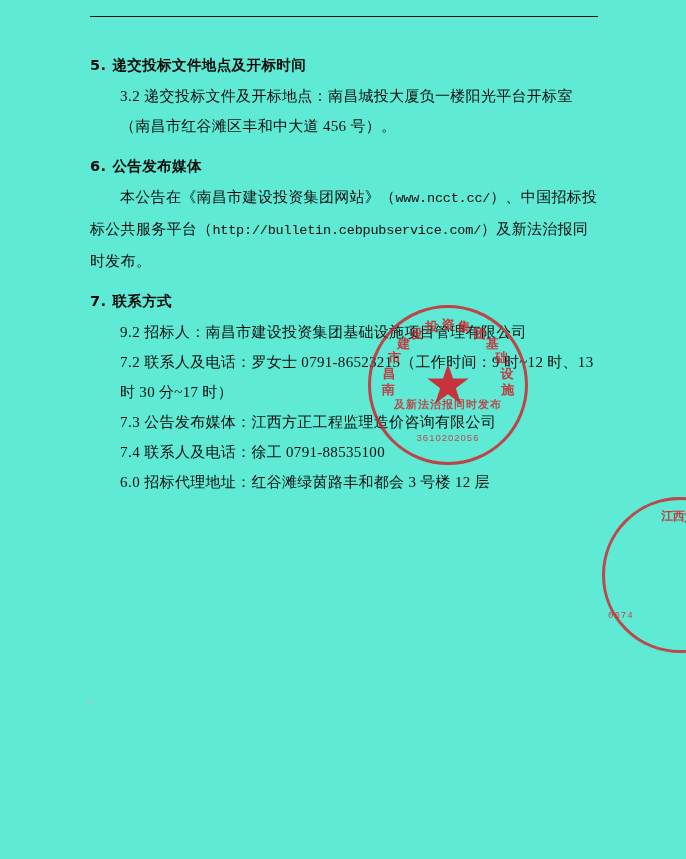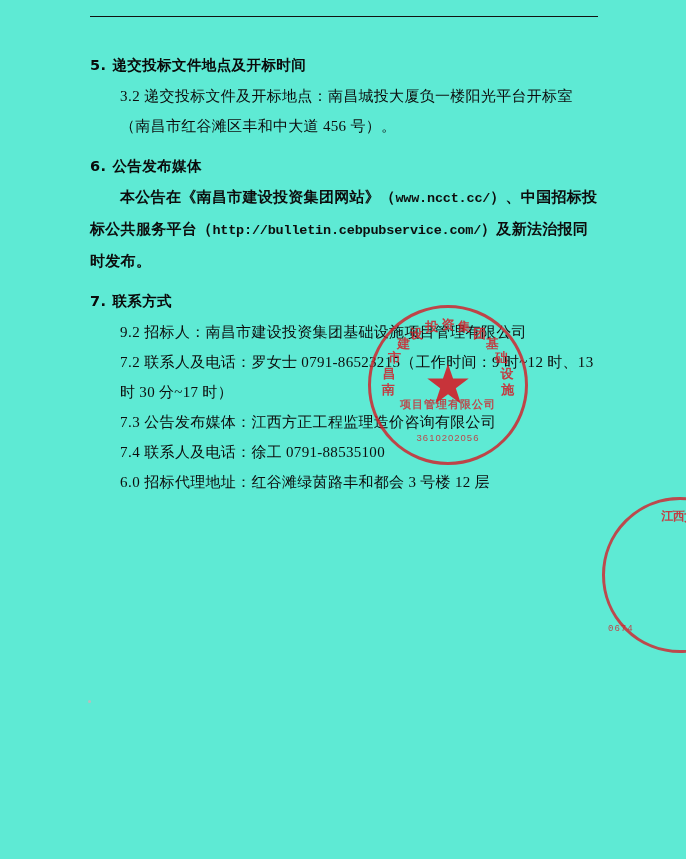--- a/index.html
+++ b/index.html
@@ -57,21 +57,20 @@
     line-height: 30px;
     text-indent: 0;
     margin: 0;
     letter-spacing: 0.3px;
   }
   .para.indent {
     padding-left: 30px;
   }
   .para.first-indent {
     text-indent: 30px;
-    font-weight: bold;
   }
   .num-label {
     letter-spacing: 0.5px;
   }
 
   .mono {
     font-family: "Liberation Mono", monospace;
     font-size: 13.5px;
     letter-spacing: -0.2px;
   }
@@ -186,21 +185,21 @@
     font-size: 12px;
     font-weight: bold;
     color: #d3202a;
     opacity: 0.85;
     transform-origin: 50% 50%;
     white-space: nowrap;
   }
   .seal-edge .code {
     position: absolute;
     left: 6px;
-    top: 127px;
+    top: 114px;
     font-family: "Liberation Mono", monospace;
     font-size: 9px;
     letter-spacing: 1px;
     color: #d3202a;
     opacity: 0.8;
   }
 
   
   .artifact {
     position: absolute;
@@ -280,21 +279,21 @@
         <span class="ch" style="font-size: 13px; transform: translate(-50%, -50%) rotate(-31.6667deg) translateY(-60px) rotate(31.6667deg);">设</span>
         <span class="ch" style="font-size: 13px; transform: translate(-50%, -50%) rotate(-15.8333deg) translateY(-60px) rotate(15.8333deg);">投</span>
         <span class="ch" style="font-size: 13px; transform: translate(-50%, -50%) rotate(0deg) translateY(-60px) rotate(0deg);">资</span>
         <span class="ch" style="font-size: 13px; transform: translate(-50%, -50%) rotate(15.8333deg) translateY(-60px) rotate(-15.8333deg);">集</span>
         <span class="ch" style="font-size: 13px; transform: translate(-50%, -50%) rotate(31.6667deg) translateY(-60px) rotate(-31.6667deg);">团</span>
         <span class="ch" style="font-size: 13px; transform: translate(-50%, -50%) rotate(47.5deg) translateY(-60px) rotate(-47.5deg);">基</span>
         <span class="ch" style="font-size: 13px; transform: translate(-50%, -50%) rotate(63.3333deg) translateY(-60px) rotate(-63.3333deg);">础</span>
         <span class="ch" style="font-size: 13px; transform: translate(-50%, -50%) rotate(79.1667deg) translateY(-60px) rotate(-79.1667deg);">设</span>
         <span class="ch" style="font-size: 13px; transform: translate(-50%, -50%) rotate(95deg) translateY(-60px) rotate(-95deg);">施</span>
       </div>
-    <div class="mid-text">项目管理有限公司</div>
+    <div class="mid-text">及新法治报同时发布</div>
     <div class="star">
       <svg viewBox="0 0 100 100" width="46" height="46" aria-hidden="true">
         <polygon points="50,4 61,36 95,36 67,57 78,91 50,70 22,91 33,57 5,36 39,36" fill="#d3202a"></polygon>
       </svg>
     </div>
     <div class="code">3610202056</div>
   </div>
 
   <div class="seal seal-edge">
     <div class="ring"></div>

